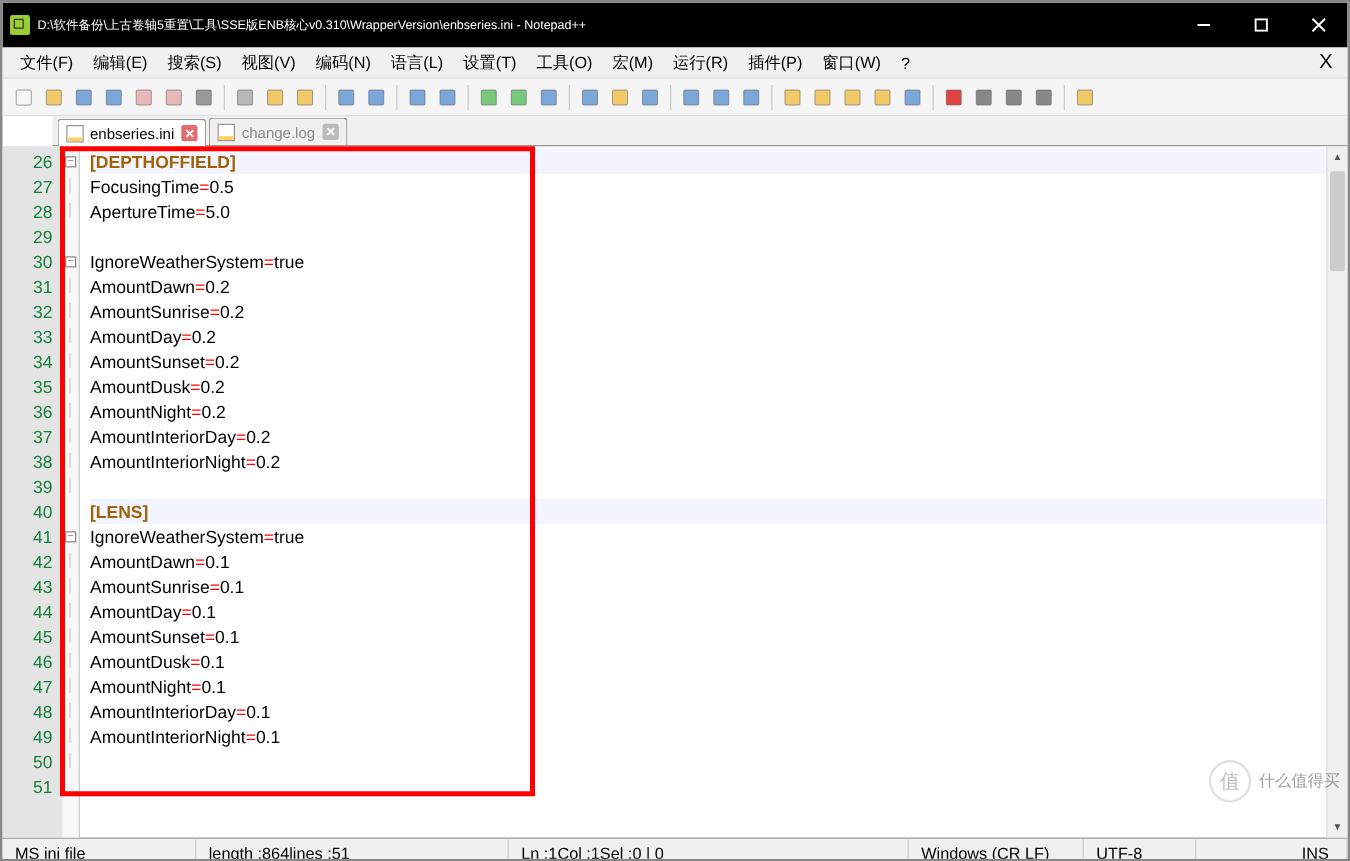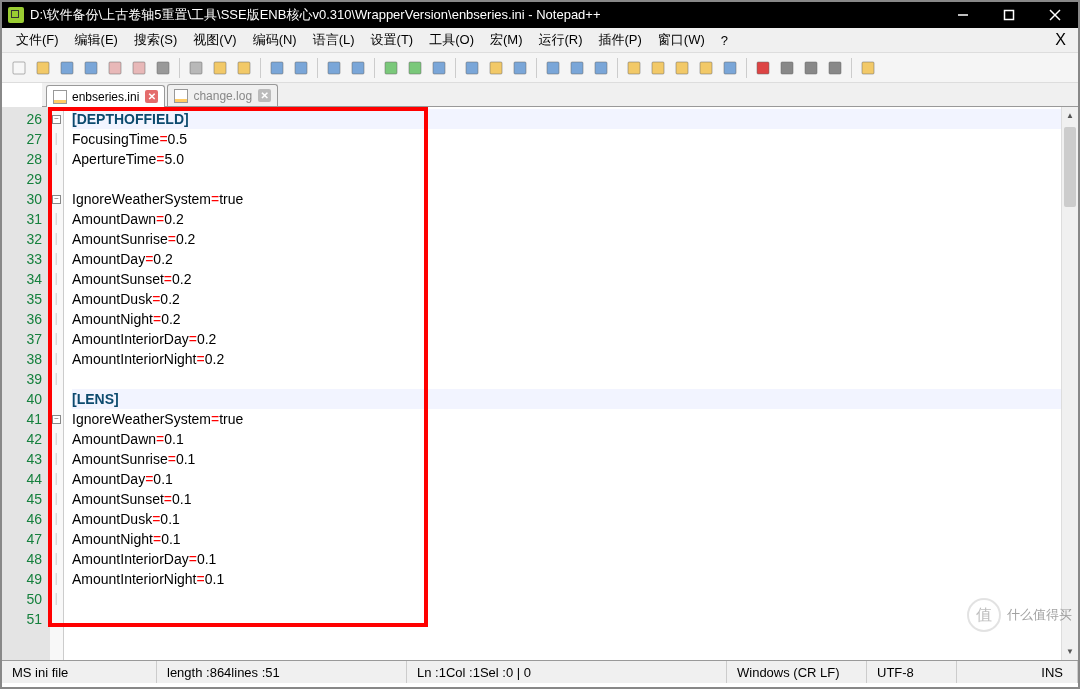--- a/index.html
+++ b/index.html
@@ -1,17 +1,17 @@
 <!DOCTYPE html>
 <html><head>
 <meta charset="utf-8">
 <style>
 * { margin: 0; padding: 0; box-sizing: border-box; font-family: "Microsoft YaHei", "SimSun", sans-serif; }
 body { width: 1080px; height: 689px; border: 2px solid #888; overflow: hidden; background: #fff; }
-.title-bar { height: 26px; background: #000; color: #fff; display: flex; align-items: center; font-size: 13px; }
+.title-bar { height: 36px; background: #000; color: #fff; display: flex; align-items: center; font-size: 10px; }
 .title-bar .icon { width: 16px; height: 16px; margin: 0 6px; background: #9acd32; border-radius: 2px; position: relative; }
 .title-bar .icon::after { content: ""; position: absolute; left: 3px; top: 3px; width: 6px; height: 6px; border: 1px solid #333; }
 .title-bar .title-text { flex: 1; }
 .title-bar .win-btns { display: flex; }
 .title-bar .win-btn { width: 46px; height: 30px; display: flex; align-items: center; justify-content: center; cursor: pointer; }
 .title-bar .win-btn svg { stroke: #fff; stroke-width: 1.5; fill: none; }
 .menu-bar { height: 25px; background: #f0f0f0; display: flex; align-items: center; font-size: 13px; padding: 0 6px; border-bottom: 1px solid #ddd; }
 .menu-bar .menu-item { padding: 2px 8px; cursor: pointer; }
 .menu-bar .spacer { flex: 1; }
 .menu-bar .close-x { font-size: 16px; padding: 0 6px; cursor: pointer; }
@@ -27,21 +27,21 @@
 .tab .tab-close { width: 13px; height: 13px; margin-left: 6px; display: flex; align-items: center; justify-content: center; border-radius: 2px; background: #e46c6c; color: #fff; font-size: 10px; font-weight: bold; }
 .tab.disabled .tab-close { background: #bbb; }
 .editor { display: flex; height: 553px; position: relative; }
 .gutter { width: 48px; background: #e4e4e4; text-align: right; padding-right: 8px; font-family: Consolas, monospace; font-size: 14px; color: #15803d; line-height: 20px; padding-top: 2px; }
 .fold { width: 14px; background: #f8f8f8; border-right: 1px solid #ccc; padding-top: 2px; line-height: 20px; font-size: 10px; font-family: monospace; }
 .fold .fold-mark { height: 20px; display: flex; align-items: center; justify-content: center; color: #666; }
 .fold .fold-box { width: 9px; height: 9px; border: 1px solid #888; background: #fff; display: flex; align-items: center; justify-content: center; font-size: 8px; line-height: 1; }
 .code { flex: 1; font-family: Consolas, "Courier New", monospace; font-size: 14px; line-height: 20px; padding-top: 2px; padding-left: 8px; position: relative; }
 .code-line { height: 20px; white-space: pre; }
 .code-line.hl { background: #f2f4ff; }
-.sect { color: #0c4a6e; font-weight: bold; }
+.sect { color: #a16207; font-weight: bold; }
 .key { color: #000; }
 .eq { color: #ff0000; }
 .scrollbar-v { width: 17px; background: #f0f0f0; border-left: 1px solid #ddd; position: relative; }
 .scrollbar-v .arrow { height: 17px; display: flex; align-items: center; justify-content: center; font-size: 8px; color: #555; cursor: pointer; }
 .scrollbar-v .thumb { position: absolute; left: 2px; right: 2px; top: 20px; height: 80px; background: #ccc; border-radius: 2px; }
 .highlight-box { position: absolute; left: 46px; top: 0; width: 380px; height: 520px; border: 4px solid #ff0000; pointer-events: none; }
 .status-bar { height: 23px; background: #f0f0f0; border-top: 1px solid #999; display: flex; align-items: center; font-size: 13px; }
 .status-bar .cell { padding: 0 10px; border-right: 1px solid #ccc; height: 100%; display: flex; align-items: center; }
 .status-bar .cell.first { width: 155px; }
 .status-bar .cell.len { width: 250px; }

